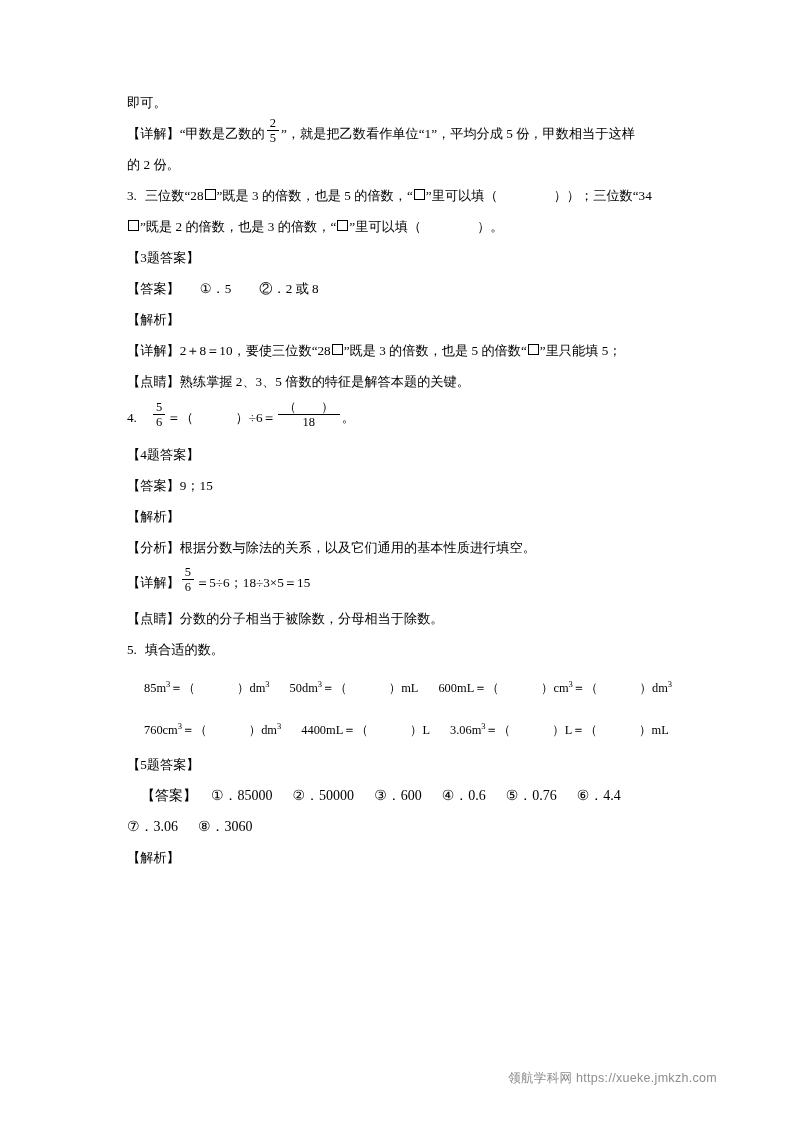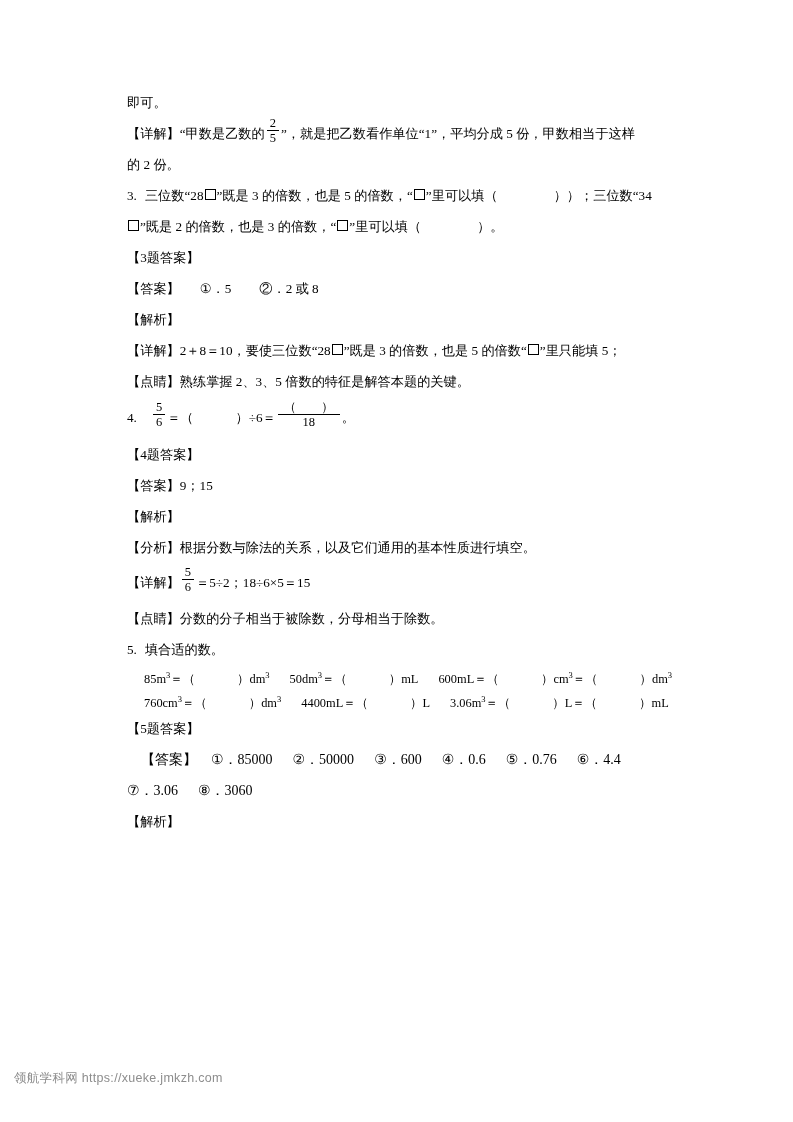--- a/index.html
+++ b/index.html
@@ -80,29 +80,29 @@
   .sp8 { display:inline-block; width: 8px; }
   .sp14 { display:inline-block; width: 14px; }
   .sp20 { display:inline-block; width: 20px; }
   .sp28 { display:inline-block; width: 28px; }
 
   .footer {
     position: absolute;
     left: 0;
     top: 1068px;
     width: 703px;
-    text-align: left;
+    text-align: right;
     font-size: 12.5px;
     color: #8d8d8d;
     font-family: "Liberation Sans", sans-serif;
     letter-spacing: 0.3px;
   }
   .q5-lines {
     font-size: 12.4px;
-    line-height: 20px;
+    line-height: 38px;
   }
   .q5-lines .unit {
     white-space: nowrap;
   }
   .ans-line {
     font-size: 14px;
     line-height: 31px;
   }
 </style>
 </head>
@@ -138,21 +138,21 @@
     <p class="line" style="line-height:42px;"><span class="indent-num">4.</span><span class="sp14"></span><span class="frac"><span class="num">5</span><span class="den">6</span></span><span>＝（</span><span class="gap-md"></span><span>）÷6＝</span><span class="frac frac-wide"><span class="num">（　　）</span><span class="den">18</span></span><span>。</span></p>
 
     <p class="line"><span>【4题答案】</span></p>
 
     <p class="line"><span>【答案】9；15</span></p>
 
     <p class="line"><span>【解析】</span></p>
 
     <p class="line"><span>【分析】根据分数与除法的关系，以及它们通用的基本性质进行填空。</span></p>
 
-    <p class="line" style="line-height:40px;"><span>【详解】</span><span class="frac"><span class="num">5</span><span class="den">6</span></span><span>＝5÷2；18÷6×5＝15</span></p>
+    <p class="line" style="line-height:40px;"><span>【详解】</span><span class="frac"><span class="num">5</span><span class="den">6</span></span><span>＝5÷6；18÷3×5＝15</span></p>
 
     <p class="line"><span>【点睛】分数的分子相当于被除数，分母相当于除数。</span></p>
 
     <p class="line"><span class="indent-num">5.</span><span class="sp8"></span><span>填合适的数。</span></p>
 
     <p class="line q5-lines" style="padding-left:17px;"><span class="unit"><span>85m</span><span class="sup">3</span><span>＝（</span><span class="gap-md"></span><span>）dm</span><span class="sup">3</span></span><span class="sp20"></span><span class="unit"><span>50dm</span><span class="sup">3</span><span>＝（</span><span class="gap-md"></span><span>）mL</span></span><span class="sp20"></span><span class="unit"><span>600mL＝（</span><span class="gap-md"></span><span>）cm</span><span class="sup">3</span><span>＝（</span><span class="gap-md"></span><span>）dm</span><span class="sup">3</span></span></p>
 
     <p class="line q5-lines" style="padding-left:17px;"><span class="unit"><span>760cm</span><span class="sup">3</span><span>＝（</span><span class="gap-md"></span><span>）dm</span><span class="sup">3</span></span><span class="sp20"></span><span class="unit"><span>4400mL＝（</span><span class="gap-md"></span><span>）L</span></span><span class="sp20"></span><span class="unit"><span>3.06m</span><span class="sup">3</span><span>＝（</span><span class="gap-md"></span><span>）L＝（</span><span class="gap-md"></span><span>）mL</span></span></p>
 
     <p class="line"><span>【5题答案】</span></p>

